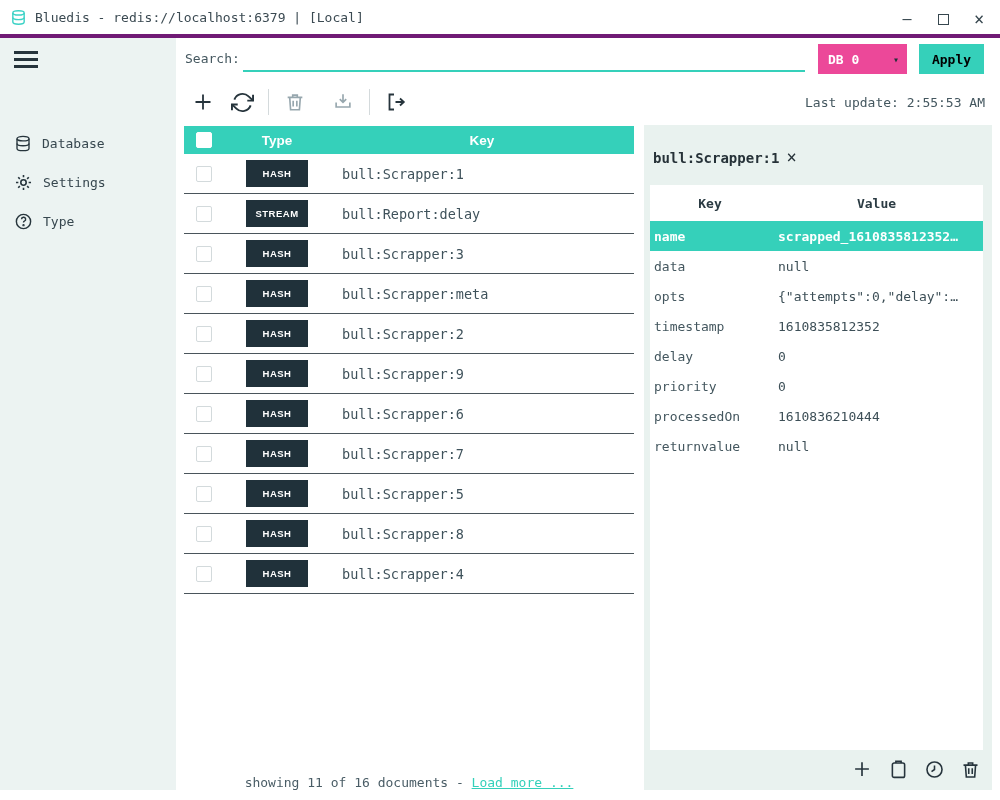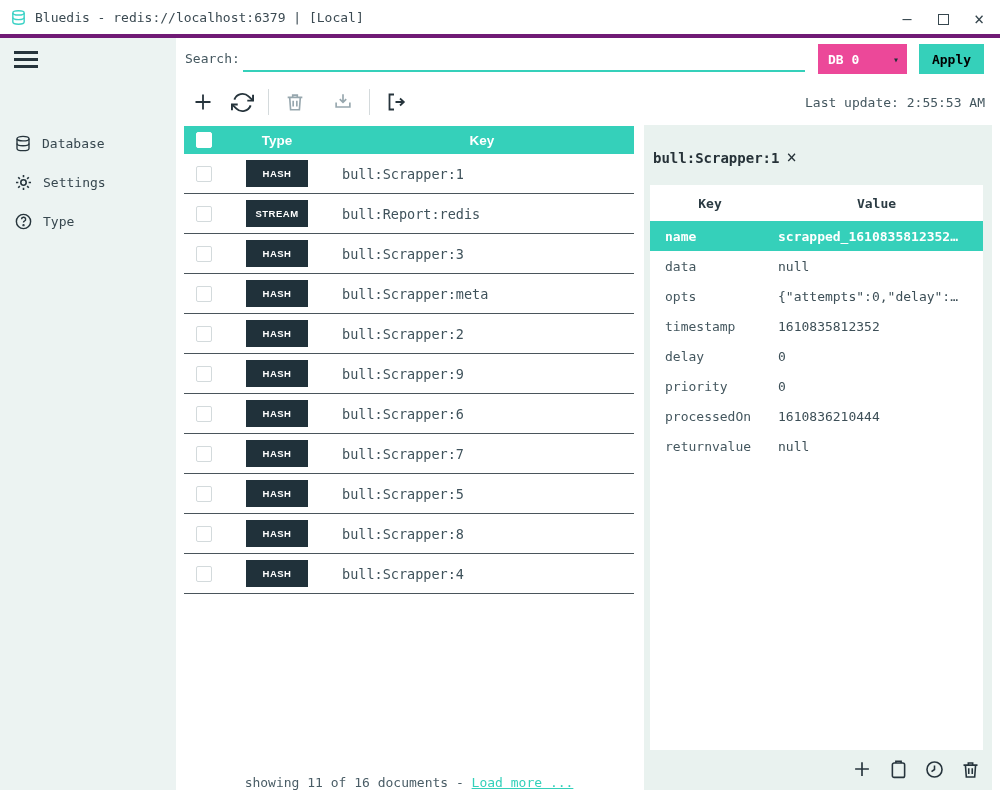--- a/index.html
+++ b/index.html
@@ -83,21 +83,21 @@
   .panel-title { position:absolute; left:9px; top:24px; font-size:14px; font-weight:bold;
                  color:#263238; display:flex; align-items:center; }
   .panel-close { margin-left:7px; font-size:17px; font-weight:normal; color:#263238;
                  cursor:pointer; line-height:1; }
   .card { position:absolute; left:6px; top:60px; right:9px; bottom:40px; background:#fff;
           overflow:hidden; }
   .drow, .dhead { display:grid; grid-template-columns:120px 1fr; align-items:center; }
   .dhead { height:36px; font-size:13px; font-weight:bold; color:#2b3b43; }
   .dhead .hcell { text-align:center; }
   .drow { height:30px; font-size:13px; }
-  .drow .k { padding-left:15px; color:#44575f; white-space:nowrap; }
+  .drow .k { padding-left:4px; color:#44575f; white-space:nowrap; }
   .drow .v { padding-left:8px; color:#3d4f57; white-space:nowrap; overflow:hidden;
              text-overflow:ellipsis; padding-right:20px; }
   .drow.sel { background:#35d0ba; }
   .drow.sel .k, .drow.sel .v { color:#fff; font-weight:bold; }
   .panel-actions { position:absolute; right:10px; bottom:9px; display:flex; gap:12px; }
   .pa-btn { width:24px; height:24px; display:flex; align-items:center; justify-content:center;
             cursor:pointer; }
 
   svg.ic { display:block; }
 </style>
@@ -212,21 +212,21 @@
 
         <div class="krow">
           <span class="cb"></span>
           <span class="badge-wrap"><span class="badge">HASH</span></span>
           <span class="keytext">bull:Scrapper:1</span>
         </div>
 
         <div class="krow">
           <span class="cb"></span>
           <span class="badge-wrap"><span class="badge">STREAM</span></span>
-          <span class="keytext">bull:Report:redis</span>
+          <span class="keytext">bull:Report:delay</span>
         </div>
 
         <div class="krow">
           <span class="cb"></span>
           <span class="badge-wrap"><span class="badge">HASH</span></span>
           <span class="keytext">bull:Scrapper:3</span>
         </div>
 
         <div class="krow">
           <span class="cb"></span>

